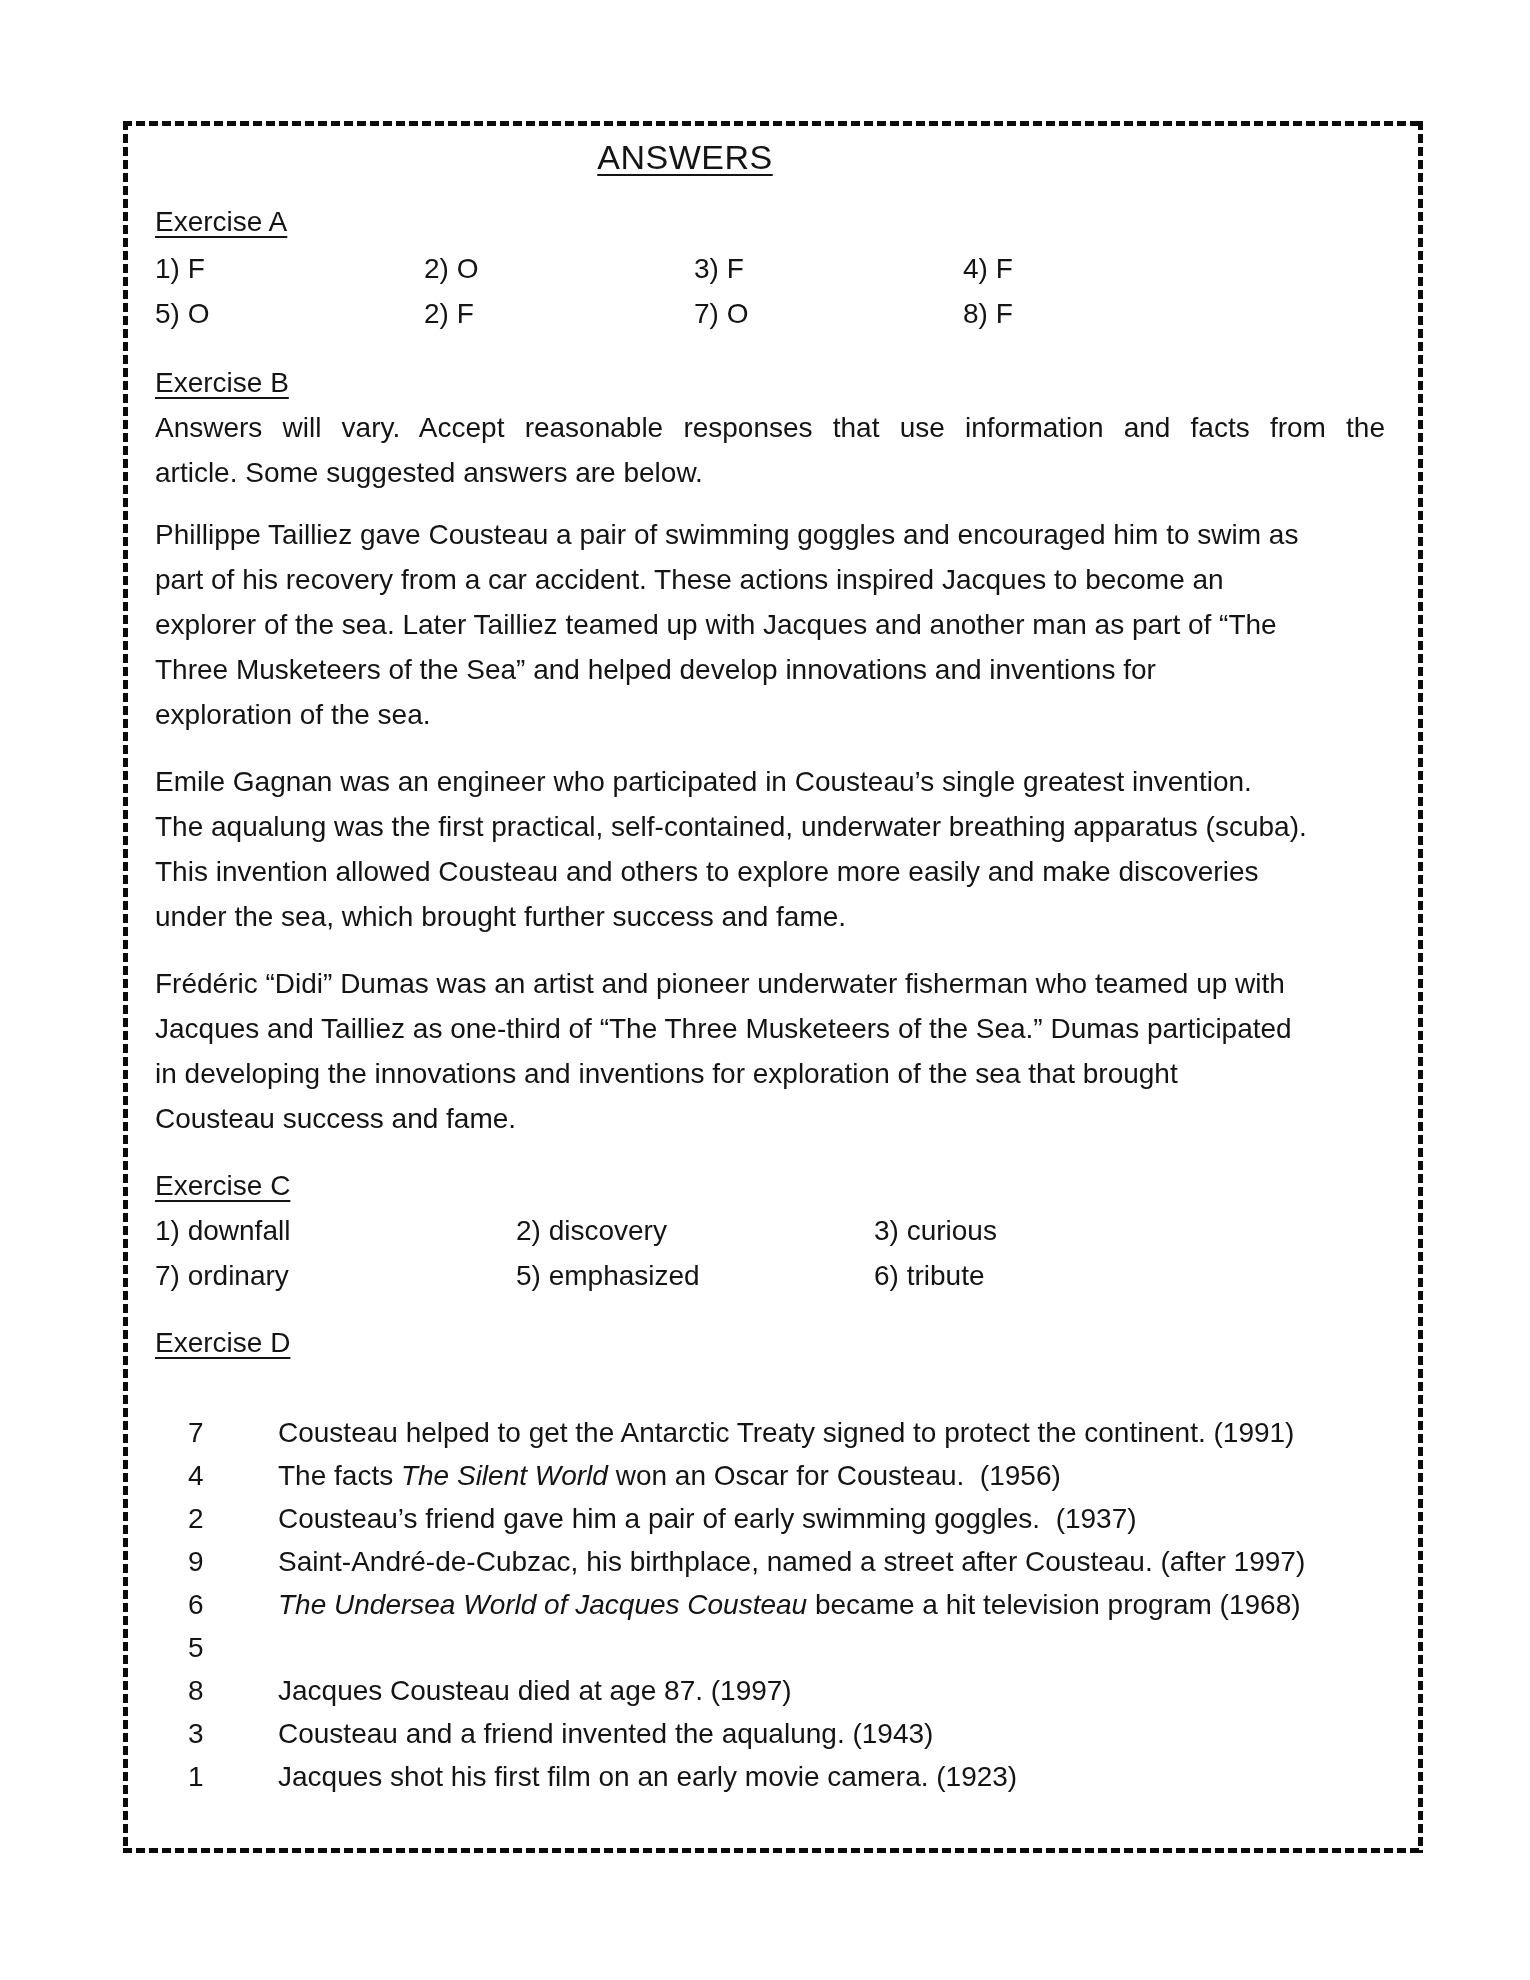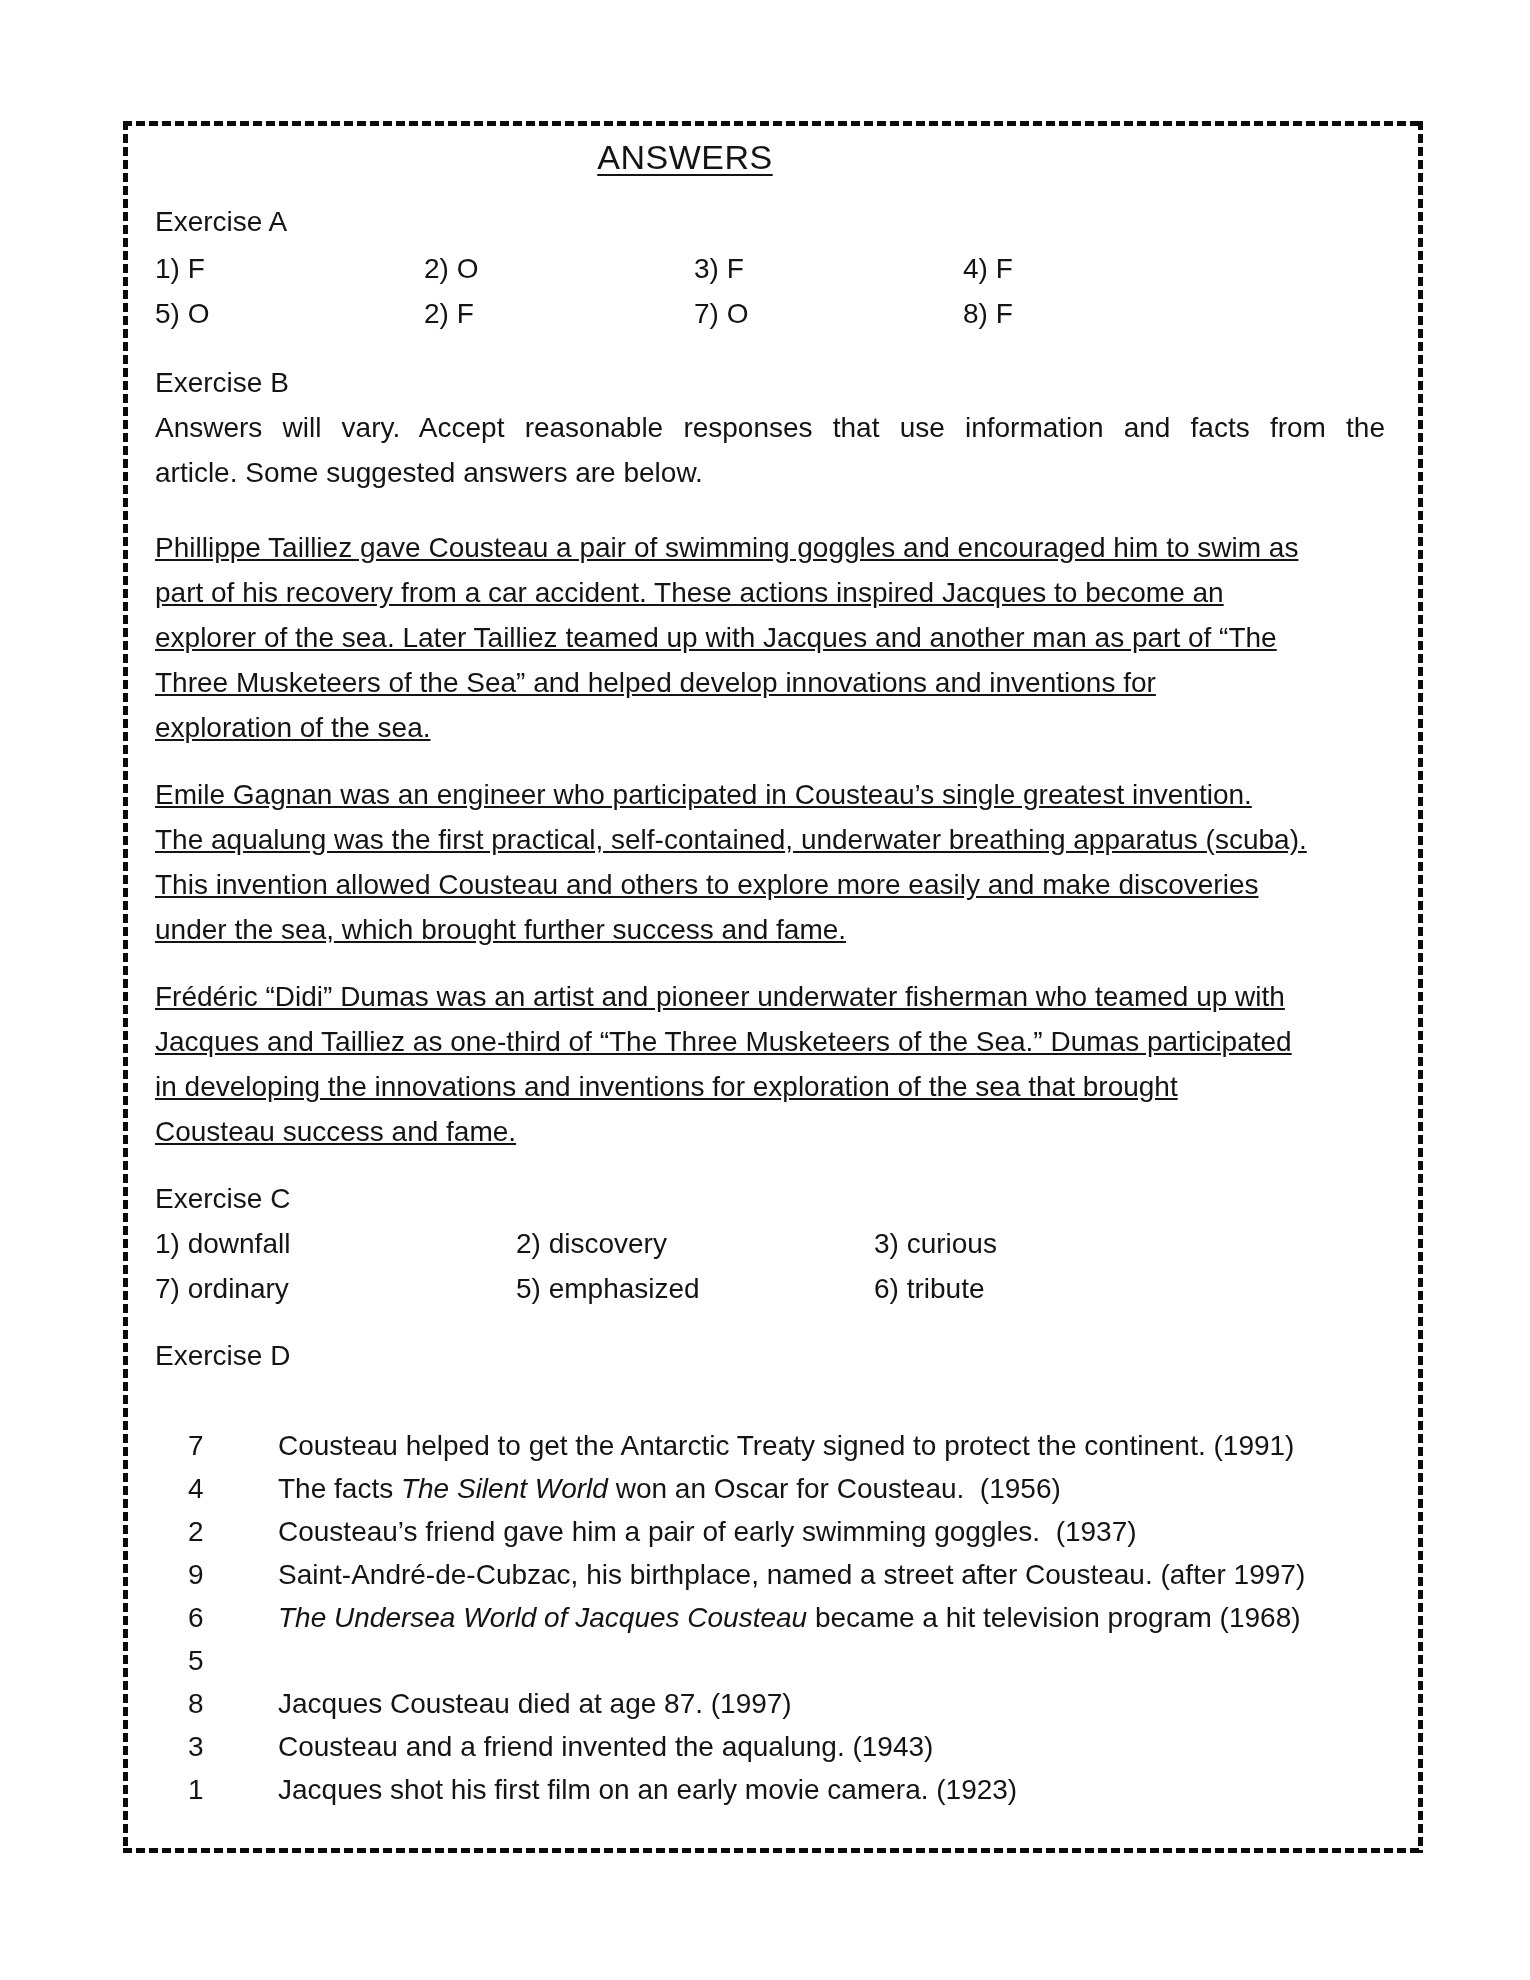--- a/index.html
+++ b/index.html
@@ -45,20 +45,21 @@
     font-size: 34px;
     line-height: 48px;
     text-align: center;
     margin: 0 170px 0 0;
     text-decoration: underline;
     text-decoration-thickness: 2px;
     text-underline-offset: 5px;
     letter-spacing: 0.5px;
   }
   .section-heading {
+    text-decoration: underline;
     text-decoration-thickness: 2px;
     text-underline-offset: 5px;
     line-height: 45px;
   }
   .mt18 { margin-top: 18px; }
   .mt22 { margin-top: 22px; }
   .mt24 { margin-top: 24px; }
 
   .answers-grid-a {
     display: grid;
@@ -72,24 +73,23 @@
     margin-top: 0;
     line-height: 45px;
   }
   .intro-line { white-space: nowrap; }
   .intro-line.just {
     white-space: normal;
     text-align: justify;
     text-align-last: justify;
   }
   .para {
-    margin: 30px 0 0 0;
+    margin: 17px 0 0 0;
     white-space: nowrap;
     line-height: 45px;
-    text-decoration: underline;
   }
   .para + .para { margin-top: 22px; }
 
   .seq-list { margin-top: 46px; line-height: 43px; }
   .seq-row {
     display: grid;
     grid-template-columns: 123px 1fr;
   }
   .seq-num { padding-left: 33px; }
   .seq-text { white-space: nowrap; }

